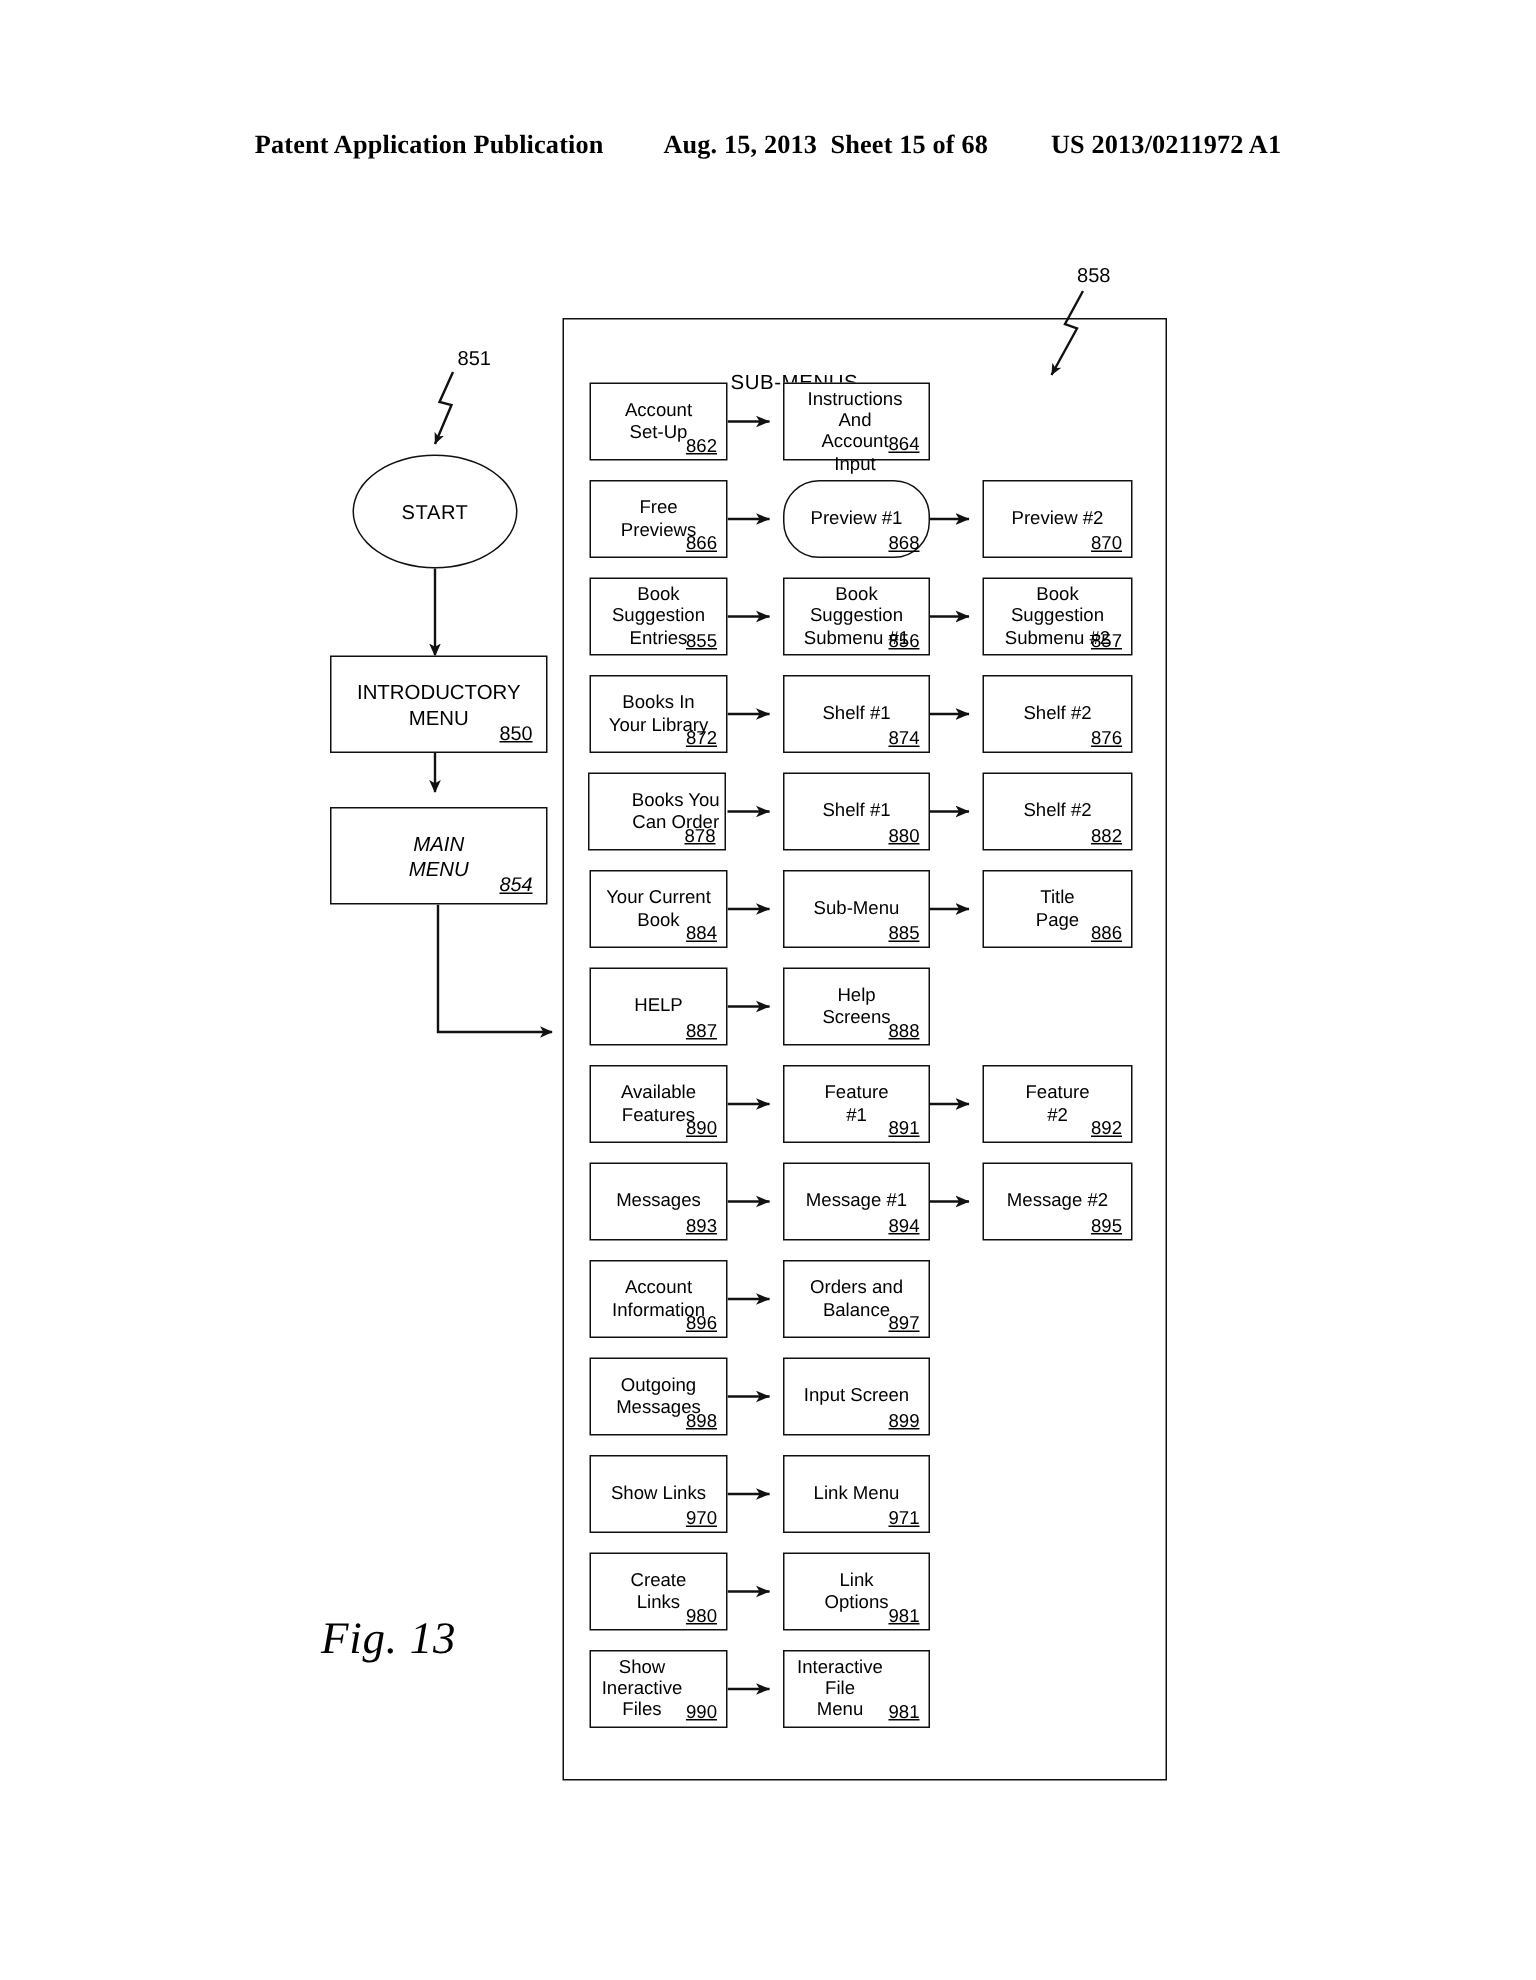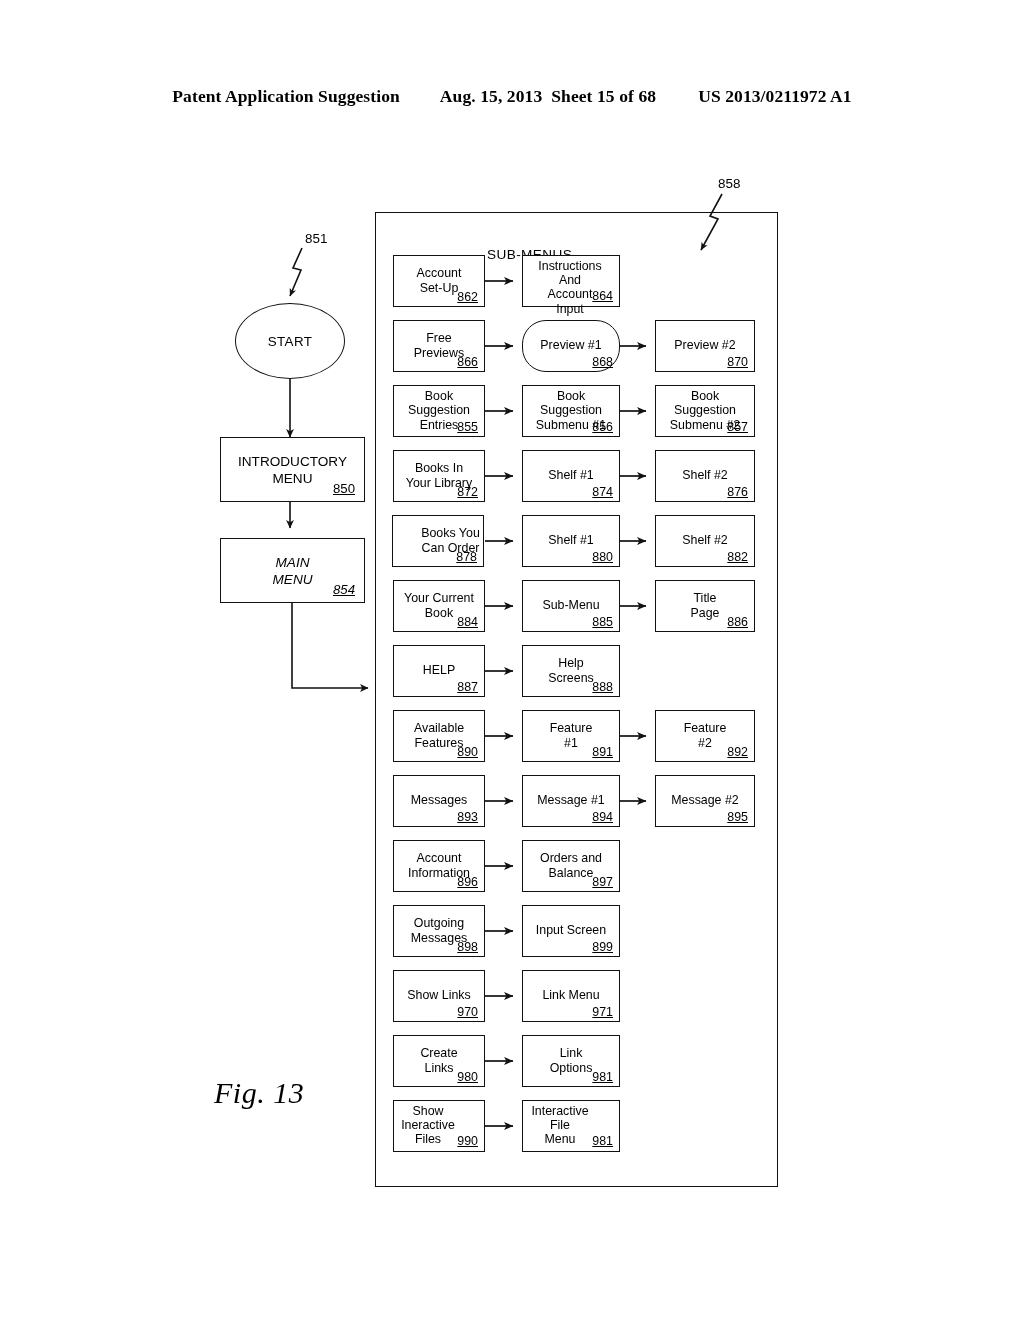--- a/index.html
+++ b/index.html
@@ -104,21 +104,21 @@
   .leadref{position:absolute;font-size:13.4px;}
   #ref851{left:305px;top:231px;}
   #ref858{left:718px;top:176px;}
 </style>
 </head>
 <body>
 
 <div id="sheet">
 
   <div class="hdr">
-    <span class="g1">Patent Application Suggestion</span>
+    <span class="g1">Patent Application Publication</span>
     <span class="g2"><span>Aug. 15, 2013</span>&nbsp;&nbsp;<span>Sheet 15 of 68</span></span>
     <span>US 2013/0211972 A1</span>
   </div>
 
   <svg id="wires" viewBox="0 0 1024 1320">
     <defs>
       <marker id="ah" markerWidth="9" markerHeight="9" refX="8" refY="4.5" orient="auto" markerUnits="userSpaceOnUse">
         <path d="M0,0.6 L8.6,4.5 L0,8.4 L2.2,4.5 Z" fill="#111"></path>
       </marker>
       <marker id="ahs" markerWidth="8" markerHeight="8" refX="7.4" refY="4" orient="auto" markerUnits="userSpaceOnUse">

